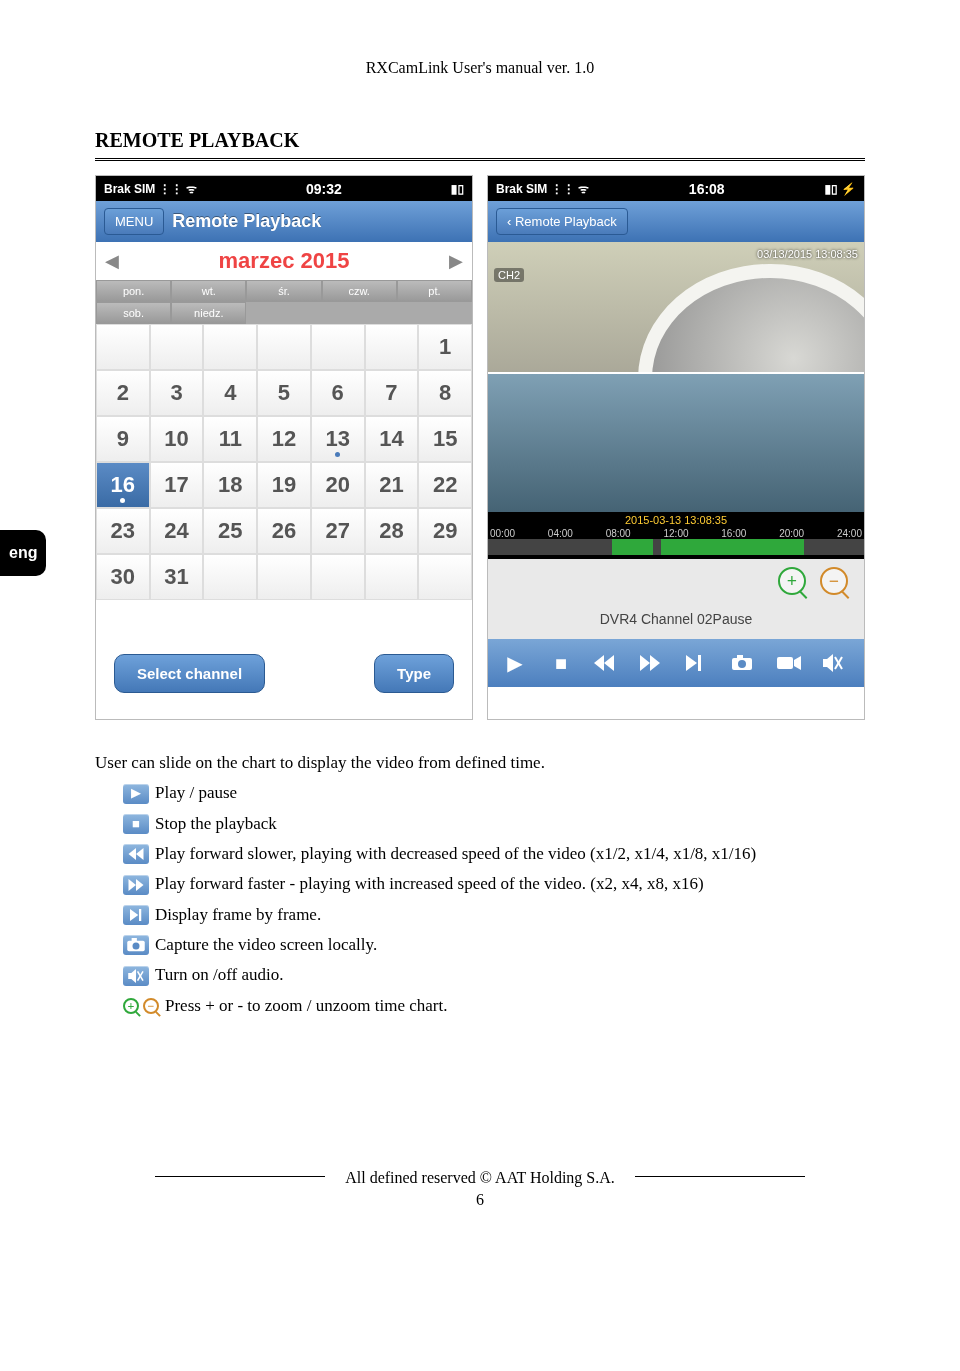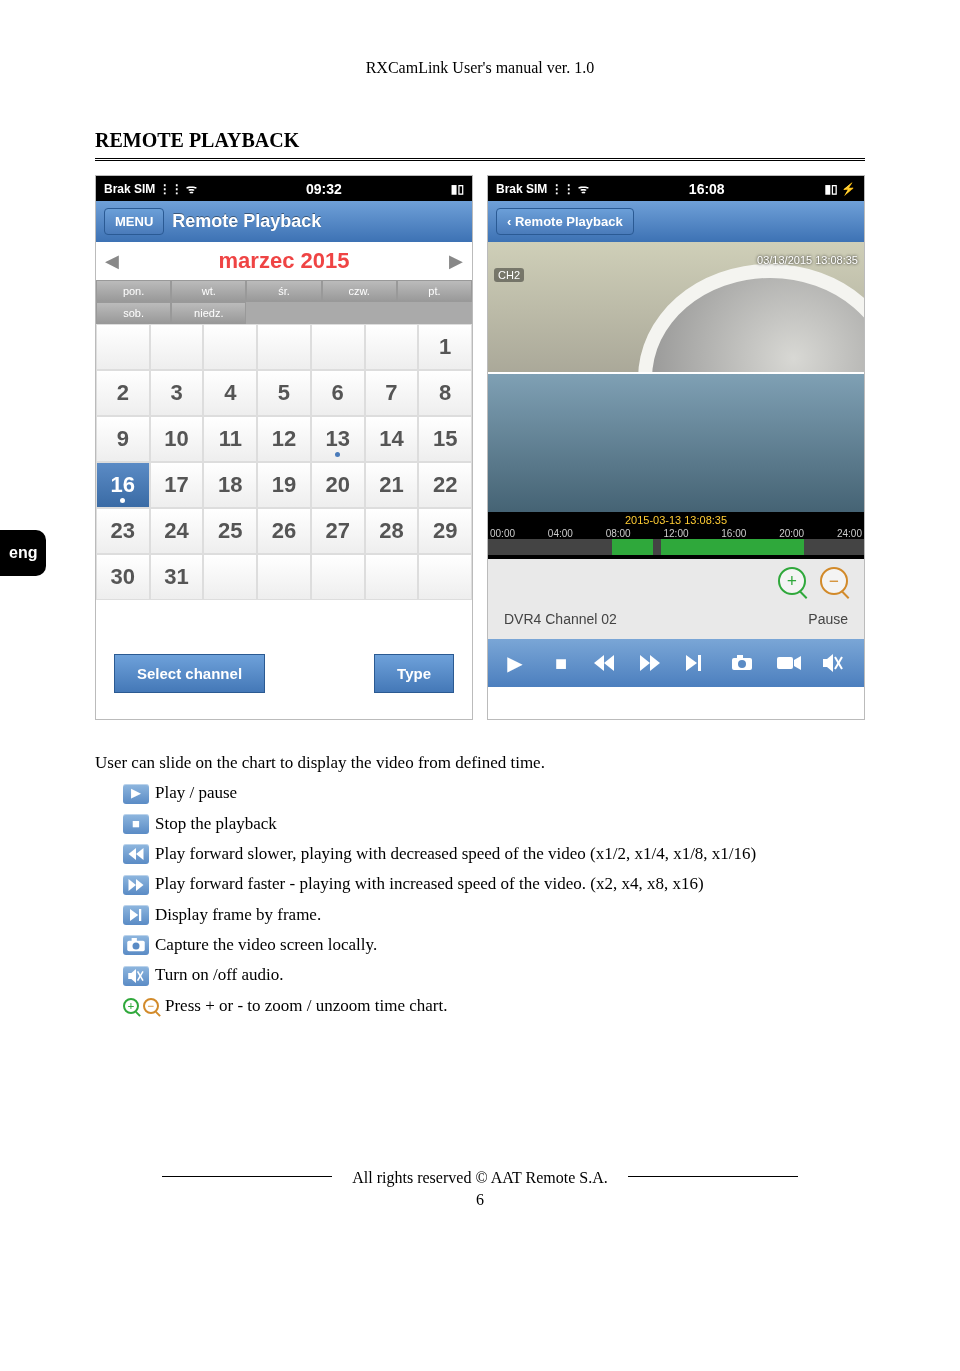--- a/index.html
+++ b/index.html
@@ -8,56 +8,56 @@
   .header { text-align: center; font-size: 16px; padding: 30px 0 12px; margin-top: 29px; }
   .section-title { font-weight: bold; font-size: 20px; margin: 40px 0 6px; }
   .double-rule { border-top: 3px double #000; margin-bottom: 14px; }
   .lang-tab { position: absolute; left: 0; top: 530px; background: #000; color: #fff; padding: 14px 9px; font-family: Verdana, sans-serif; font-size: 16px; border-radius: 0 10px 10px 0; font-weight: bold; }
   .screens-row { display: flex; gap: 14px; margin-bottom: 30px; }
   .phone { flex: 1; background: #fff; border: 1px solid #bbb; }
   
   .status-bar { background: #000; color: #fff; display: flex; justify-content: space-between; align-items: center; padding: 4px 8px; font-family: Helvetica, Arial, sans-serif; font-size: 14px; font-weight: bold; }
   .status-left, .status-right { font-size: 12px; }
   .nav-bar { background: linear-gradient(#6fa0d8,#3d72b4); color: #fff; display: flex; align-items: center; padding: 7px 8px; font-family: Helvetica, Arial, sans-serif; font-weight: bold; }
-  .nav-button { background: linear-gradient(#6b9fd8,#4a7bba); border: 1px solid #2a5a94; color: #fff; border-radius: 4px; padding: 5px 10px; font-size: 13px; font-weight: bold; cursor: pointer; }
+  .nav-button { background: linear-gradient(#6b9fd8,#4a7bba); border: 1px solid #2a5a94; color: #fff; border-radius: 4px; padding: 5px 10px; font-size: 13px; font-weight: normal; cursor: pointer; }
   .nav-title { flex: 1; text-align: left; padding-left: 8px; font-size: 18px; text-shadow: 0 -1px 0 rgba(0,0,0,.4); }
   
   .month-nav { display: flex; align-items: center; background: #fff; padding: 6px 0; }
   .month-arrow { width: 32px; text-align: center; color: #888; font-size: 18px; cursor: pointer; user-select: none; }
   .month-label { flex: 1; text-align: center; font-size: 22px; font-weight: bold; font-family: Helvetica, Arial, sans-serif; color: #ef4444; }
   .weekdays { display: grid; grid-template-columns: repeat(5,1fr); background: #aaa; font-family: Helvetica, Arial, sans-serif; }
   .weekday { text-align: center; font-size: 11px; color: #fff; padding: 4px 0; border: 1px solid #999; background: linear-gradient(#bbb,#999); }
   .cal-grid { display: grid; grid-template-columns: repeat(7,1fr); font-family: Helvetica, Arial, sans-serif; }
   .cal-cell { height: 46px; border: 1px solid #ddd; display: flex; align-items: center; justify-content: center; font-size: 22px; font-weight: bold; color: #555; background: linear-gradient(#fff,#eee); position: relative; }
   .cal-cell.selected { background: linear-gradient(#5b8bc5,#3a6ba5); color: #fff; }
   .cal-dot { position: absolute; bottom: 4px; width: 5px; height: 5px; border-radius: 50%; background: #4a7bba; }
   .cal-cell.selected .cal-dot { background: #fff; }
   .cal-bottom { padding: 54px 18px 26px; display: flex; justify-content: space-between; }
-  .cal-btn { background: linear-gradient(#6ea1da,#4478b7); border: 1px solid #2b5a92; color: #fff; font-family: Helvetica, Arial, sans-serif; font-weight: bold; font-size: 15px; padding: 10px 22px; border-radius: 0; cursor: pointer; }
+  .cal-btn { background: linear-gradient(#6ea1da,#4478b7); border: 1px solid #2b5a92; color: #fff; font-family: Helvetica, Arial, sans-serif; font-weight: bold; font-size: 15px; padding: 10px 22px; border-radius: 10px; cursor: pointer; }
   
   .video-area { background: #222; height: 270px; position: relative; overflow: hidden; }
-  .video-overlay-ts { position: absolute; top: 12px; right: 6px; color: #fff; font-size: 11px; font-family: Helvetica, Arial, sans-serif; text-shadow: 0 0 3px #000; }
+  .video-overlay-ts { position: absolute; top: 6px; right: 6px; color: #fff; font-size: 11px; font-family: Helvetica, Arial, sans-serif; text-shadow: 0 0 3px #000; }
   .video-overlay-ch { position: absolute; top: 26px; left: 6px; color: #fff; font-size: 11px; font-family: Helvetica, Arial, sans-serif; background: rgba(0,0,0,.4); padding: 1px 4px; border-radius: 3px; }
   .mock-scene { position: absolute; inset: 0; }
   .mock-scene .upper { position:absolute; top:0; left:0; right:0; height:50%; background: linear-gradient(#cfcfb8,#a9a798); }
   .mock-scene .arc { position:absolute; top:8%; right:-10%; width:70%; height:85%; border:14px solid #f4f4f0; border-radius:50%; background: radial-gradient(circle at 60% 40%, #d8d8d4, #888); }
   .mock-scene .lower { position:absolute; bottom:0; left:0; right:0; height:52%; background: linear-gradient(#7fa0b4,#456374); border-top: 2px solid #fff; }
   .timeline-wrap { background: #000; padding: 2px 0 4px; }
   .time-labels { display: flex; justify-content: space-between; color: #ccc; font-size: 10px; font-family: Helvetica, Arial, sans-serif; padding: 0 2px; }
   .time-center { color: #ffcc33; font-size: 11px; text-align: center; font-family: Helvetica, Arial, sans-serif; padding-bottom: 2px; }
   .timeline-bar { height: 16px; background: #444; position: relative; margin: 0; }
   .timeline-bar .seg { position: absolute; top: 0; bottom: 0; background: #2fa83b; }
   .zoom-row { background: #e9e9e9; display: flex; justify-content: flex-end; align-items: center; gap: 14px; padding: 8px 16px; }
   .zoom-btn { width: 28px; height: 28px; border: 2px solid; border-radius: 50%; display: flex; align-items: center; justify-content: center; font-size: 18px; font-weight: bold; cursor: pointer; position: relative; background: #f4f4f4; }
   .zoom-btn .tail { position: absolute; width: 9px; height: 2px; bottom: -3px; right: -4px; transform: rotate(45deg); }
   .zoom-in { color: #2fa83b; border-color: #2fa83b; }
   .zoom-in .tail { background: #2fa83b; }
   .zoom-out { color: #d28a2a; border-color: #d28a2a; }
   .zoom-out .tail { background: #d28a2a; }
-  .info-row { background: #e9e9e9; display: flex; justify-content: space-between; padding: 8px 16px 12px; font-family: Helvetica, Arial, sans-serif; font-size: 14px; color: #444; }
+  .info-row { background: #e9e9e9; display: flex; justify-content: center; padding: 8px 16px 12px; font-family: Helvetica, Arial, sans-serif; font-size: 14px; color: #444; }
   .control-bar { background: linear-gradient(#7aa6d6,#4c7fbe); display: flex; justify-content: space-around; align-items: center; padding: 12px 4px; }
   .ctrl-icon { color: #fff; font-size: 20px; cursor: pointer; width: 28px; text-align: center; }
   
   .desc { font-size: 17px; line-height: 1.55; margin-top: 10px; }
   .desc p { margin: 3px 0; }
   .icon-list { margin: 4px 0; }
   .icon-row { display: flex; align-items: center; gap: 6px; margin: 4px 0; }
   .icon-row .il { flex-shrink: 0; width: 26px; height: 20px; display: flex; align-items: center; justify-content: center; font-size: 15px; }
   .icon-row.indent { margin-left: 28px; }
   .il.blue { background: linear-gradient(#8fb7df,#5a8bc5); color: #fff; border-radius: 3px; font-size: 13px; box-shadow: inset 0 1px 0 rgba(255,255,255,.4); }
@@ -307,20 +307,20 @@
         <span class="zc" style="border-color:#d28a2a;color:#d28a2a;">−<span class="zt" style="background:#d28a2a;"></span></span>
       </span>
           <span>Press + or - to zoom / unzoom time chart.</span>
         </div>
     </div>
   </div>
 
   <div class="footer">
     <div class="footer-line">
       <span class="footer-rule"></span>
-      <span>All rights reserved © AAT Remote S.A.</span>
+      <span>All defined reserved © AAT Holding S.A.</span>
       <span class="footer-rule"></span>
     </div>
     <div class="page-num">6</div>
   </div>
 </div>
 
 <div class="lang-tab">eng</div>
 
 </body></html>

